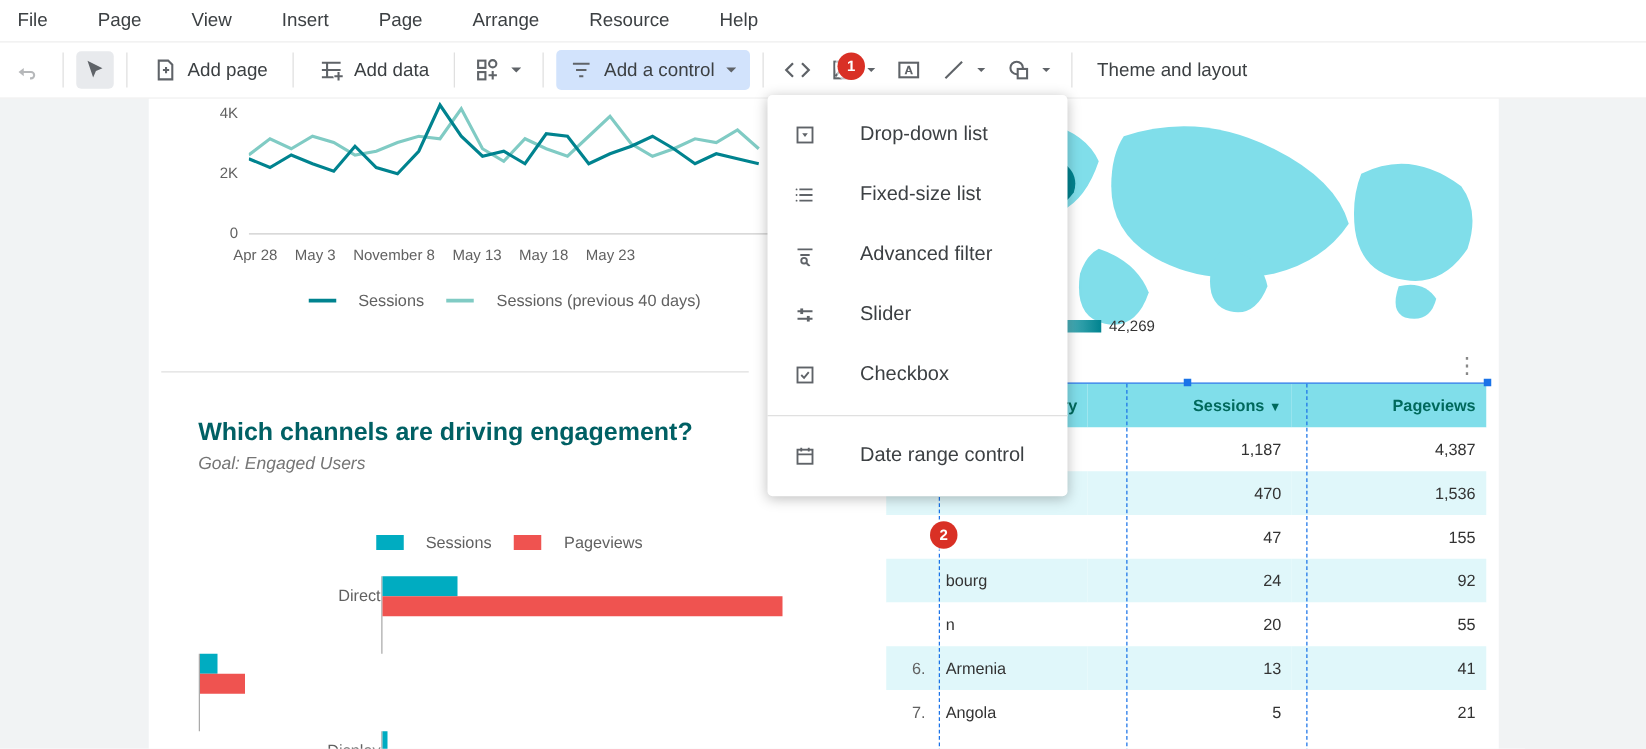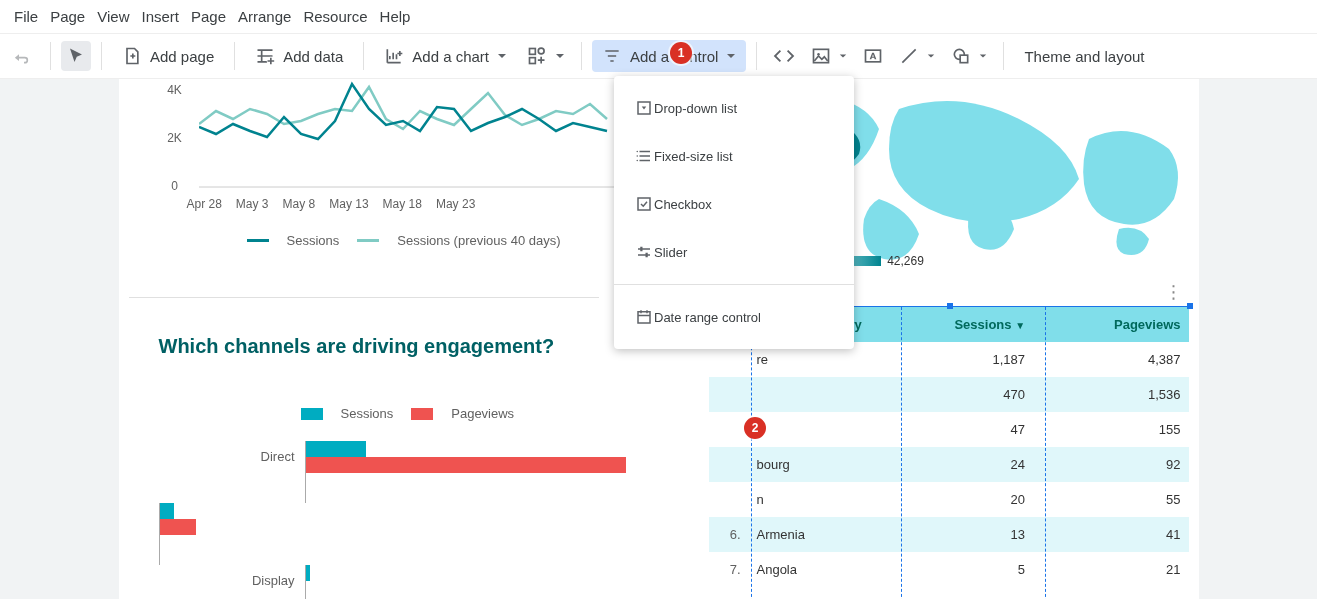--- a/index.html
+++ b/index.html
@@ -1,50 +1,50 @@
 <!DOCTYPE html>
 <html><head>
   <meta charset="utf-8">
   <style>
     * { box-sizing: border-box; margin: 0; padding: 0; }
     body { font-family: Arial, Helvetica, sans-serif; font-size: 14px; color: #3c4043; background: #fff; width: 1317px; height: 599px; overflow: hidden; position: relative; }
 
-    .menubar { display: flex; gap: 12px; padding: 8px 14px; font-size: 15px; color: #3c4043; }
+    .menubar { display: flex; gap: 40px; padding: 8px 14px; font-size: 15px; color: #3c4043; }
     .menubar span { cursor: pointer; }
 
     .toolbar { display: flex; align-items: center; padding: 6px 8px; gap: 4px; border-top: 1px solid #eee; border-bottom: 1px solid #eee; }
     .tb-btn { display: flex; align-items: center; gap: 8px; padding: 6px 10px; border-radius: 4px; color: #3c4043; cursor: pointer; font-size: 15px; }
     .tb-btn.icon-only { padding: 6px; }
     .tb-btn.highlight { background: #d2e3fc; }
     .tb-sep { width: 1px; height: 28px; background: #e0e0e0; margin: 0 6px; }
     .redo-faded { opacity: 0.45; }
 
     .canvas { background: #f1f3f4; height: 560px; display: flex; justify-content: center; }
     .page { background: #fff; width: 1080px; margin-top: 0; position: relative; }
 
     
     .linechart { position: absolute; left: 40px; top: 0; width: 480px; }
     .y-axis { position: absolute; left: 0; top: 4px; color: #616161; font-size: 12px; }
-    .y-axis div { position: absolute; text-align: center; width: 32px; }
+    .y-axis div { position: absolute; text-align: right; width: 32px; }
     .chart-svg { position: absolute; left: 40px; top: 0; }
     .x-axis { position: absolute; top: 118px; left: 28px; display: flex; gap: 14px; color: #616161; font-size: 12px; }
     .legend { position: absolute; top: 154px; left: 88px; display: flex; gap: 18px; font-size: 13px; color: #616161; align-items: center; }
     .leg-line { width: 22px; height: 3px; display: inline-block; vertical-align: middle; }
 
     .divider-line { position: absolute; left: 10px; top: 218px; width: 470px; height: 1px; background: #e0e0e0; }
 
     
     .barchart { position: absolute; left: 40px; top: 256px; width: 490px; }
     .barchart h2 { color: #006064; font-size: 20px; font-weight: bold; }
     .barchart .goal { color: #757575; font-style: italic; font-size: 14px; margin-top: 4px; }
     .bar-legend { display: flex; gap: 18px; font-size: 13px; color: #616161; margin-top: 48px; margin-left: 142px; align-items: center; }
     .leg-sq { width: 22px; height: 12px; display: inline-block; }
     .bars { margin-top: 20px; }
     .bar-row { display: flex; align-items: flex-start; height: 62px; }
-    .bar-label { width: 146px; text-align: right; padding-right: 10px; color: #616161; font-size: 13px; padding-top: 8px; }
+    .bar-label { width: 146px; text-align: right; color: #616161; font-size: 13px; padding-top: 8px; }
     .bar-stacks { position: relative; width: 320px; border-left: 1px solid #aaa; height: 100%; }
     .bar { height: 16px; }
 
     
     .map-area { position: absolute; right: 10px; top: 0; width: 440px; }
     .map-legend { position: absolute; top: 175px; left: 58px; font-size: 12px; display: flex; align-items: center; gap: 6px; color: #333; }
     .map-scale { width: 62px; height: 10px; background: linear-gradient(to right, #b2ebf2, #00838f); }
 
     
     .data-table { position: absolute; right: 10px; top: 198px; width: 480px; }
@@ -58,21 +58,21 @@
     tbody td.idx { text-align: right; color: #616161; }
     tbody tr:nth-child(even) td { background: #e0f7fa; }
     tbody tr:nth-child(odd) td { background: #fff; }
 
     .sel-dots { position: absolute; width: 6px; height: 6px; background: #1a73e8; }
     .sel-border-v { position: absolute; width: 0; border-left: 1px dashed #1a73e8; }
     .sel-border-h { position: absolute; height: 0; border-top: 1px solid #1a73e8; }
 
     
     .dropdown { position: absolute; left: 614px; top: 76px; width: 240px; background: #fff; box-shadow: 0 2px 10px rgba(0,0,0,0.25); border-radius: 4px; padding: 8px 0; z-index: 100; }
-    .dd-item { display: flex; align-items: center; gap: 0; padding: 14px 20px; font-size: 13px; color: #3c4043; cursor: pointer; }
+    .dd-item { display: flex; align-items: center; gap: 34px; padding: 14px 20px; font-size: 16px; color: #3c4043; cursor: pointer; }
     .dd-sep { height: 1px; background: #e0e0e0; margin: 8px 0; }
     .dd-icon { width: 20px; height: 20px; display: flex; align-items: center; justify-content: center; color: #5f6368; }
 
     
     .anno { position: absolute; width: 22px; height: 22px; border-radius: 50%; background: #d93025; color: #fff; font-size: 12px; display: flex; align-items: center; justify-content: center; font-weight: bold; z-index: 200; box-shadow: 0 0 0 2px rgba(255,255,255,0.6); }
 
     svg { display: block; }
   </style>
 </head>
 <body>
@@ -111,30 +111,20 @@
   <div class="tb-sep"></div>
   <div class="tb-btn">
     <svg width="20" height="20" viewBox="0 0 24 24">
         <path fill="none" stroke="#5f6368" stroke-width="2" d="M3 5h18M3 12h18M3 19h18M8 5v14"></path>
         <circle cx="19" cy="18" r="5" fill="#fff" stroke="#5f6368" stroke-width="0"></circle>
         <path stroke="#5f6368" stroke-width="2" d="M19 14v8M15 18h8"></path>
       </svg>
     <span>Add data</span>
   </div>
   <div class="tb-sep"></div>
-  <div class="tb-btn">
-    <svg width="20" height="20" viewBox="0 0 24 24">
-        <path stroke="#5f6368" stroke-width="2" d="M4 20V4M4 20h16M7 16v-4M11 16V8M15 16v-6"></path>
-        <path stroke="#5f6368" stroke-width="2" d="M19 6v6M16 9h6"></path>
-      </svg>
-    <span>Add a chart</span>
-    <svg width="10" height="10" viewBox="0 0 10 10">
-        <path fill="#5f6368" d="M1 3l4 4 4-4z"></path>
-      </svg>
-  </div>
   <div class="tb-btn icon-only">
     <svg width="20" height="20" viewBox="0 0 24 24">
         <rect x="3" y="3" width="7" height="7" fill="none" stroke="#5f6368" stroke-width="2"></rect>
         <circle cx="17" cy="6" r="3.5" fill="none" stroke="#5f6368" stroke-width="2"></circle>
         <rect x="3" y="14" width="7" height="7" fill="none" stroke="#5f6368" stroke-width="2"></rect>
         <path stroke="#5f6368" stroke-width="2" d="M17 13v8M13 17h8"></path>
       </svg>
     <svg width="10" height="10" viewBox="0 0 10 10">
         <path fill="#5f6368" d="M1 3l4 4 4-4z"></path>
       </svg>
@@ -204,37 +194,38 @@
         <div style="top:96px">0</div>
       </div>
       <svg class="chart-svg" width="430" height="115">
         <line x1="0" y1="108" x2="420" y2="108" stroke="#ccc"></line>
         <polyline fill="none" stroke="#80cbc4" stroke-width="2.5" points="0,45 17,32 34,40 51,30 68,35 85,45 102,42 119,35 136,30 153,32 170,8 187,40 204,50 221,32 238,40 255,46 272,30 289,14 306,36 323,46 340,40 357,32 374,35 391,25 408,40"></polyline>
         <polyline fill="none" stroke="#00838f" stroke-width="2.5" points="0,48 17,55 34,45 51,52 68,58 85,38 102,55 119,60 136,42 153,5 170,30 187,46 204,42 221,52 238,28 255,30 272,52 289,44 306,38 323,30 340,40 357,52 374,44 391,48 408,52"></polyline>
       </svg>
       <div class="x-axis">
         <span>Apr 28</span>
         <span>May 3</span>
-        <span>May 8</span>
+        <span>November 8</span>
         <span>May 13</span>
         <span>May 18</span>
         <span>May 23</span>
       </div>
       <div class="legend">
         <span class="leg-line" style="background:#00838f"></span>
         <span>Sessions</span>
         <span class="leg-line" style="background:#80cbc4"></span>
         <span>Sessions (previous 40 days)</span>
       </div>
     </div>
 
     <div class="divider-line"></div>
 
     <div class="barchart">
       <h2>Which channels are driving engagement?</h2>
+      <div class="goal">Goal: Engaged Users</div>
       <div class="bar-legend">
         <span class="leg-sq" style="background:#00acc1"></span>
           <span>Sessions</span>
         <span class="leg-sq" style="background:#ef5350"></span>
           <span>Pageviews</span>
       </div>
       <div class="bars">
         <div class="bar-row">
           <div class="bar-label">Direct</div>
           <div class="bar-stacks">
@@ -364,35 +355,45 @@
           <circle cx="3" cy="6" r="1" fill="#5f6368"></circle>
           <circle cx="3" cy="12" r="1" fill="#5f6368"></circle>
           <circle cx="3" cy="18" r="1" fill="#5f6368"></circle>
         </svg>
       </span>
     <span>Fixed-size list</span>
   </div>
   <div class="dd-item">
     <span class="dd-icon">
         <svg width="18" height="18" viewBox="0 0 24 24">
-          <rect x="4" y="4" width="16" height="16" fill="none" stroke="#5f6368" stroke-width="2"></rect>
-          <path fill="none" stroke="#5f6368" stroke-width="2" d="M8 12l3 3 5-6"></path>
-        </svg>
-      </span>
-    <span>Checkbox</span>
+          <path stroke="#5f6368" stroke-width="2" d="M4 6h16M7 12h10"></path>
+          <circle cx="11" cy="18" r="3" fill="none" stroke="#5f6368" stroke-width="2"></circle>
+          <line x1="13.5" y1="20.5" x2="17" y2="24" stroke="#5f6368" stroke-width="2"></line>
+        </svg>
+      </span>
+    <span>Advanced filter</span>
   </div>
   <div class="dd-item">
     <span class="dd-icon">
         <svg width="18" height="18" viewBox="0 0 24 24">
           <path stroke="#5f6368" stroke-width="2" d="M4 8h16M4 16h16"></path>
           <rect x="7" y="5" width="3" height="6" fill="#5f6368"></rect>
           <rect x="14" y="13" width="3" height="6" fill="#5f6368"></rect>
         </svg>
       </span>
     <span>Slider</span>
+  </div>
+  <div class="dd-item">
+    <span class="dd-icon">
+        <svg width="18" height="18" viewBox="0 0 24 24">
+          <rect x="4" y="4" width="16" height="16" fill="none" stroke="#5f6368" stroke-width="2"></rect>
+          <path fill="none" stroke="#5f6368" stroke-width="2" d="M8 12l3 3 5-6"></path>
+        </svg>
+      </span>
+    <span>Checkbox</span>
   </div>
   <div class="dd-sep"></div>
   <div class="dd-item">
     <span class="dd-icon">
         <svg width="18" height="18" viewBox="0 0 24 24">
           <rect x="4" y="5" width="16" height="15" fill="none" stroke="#5f6368" stroke-width="2"></rect>
           <line x1="4" y1="10" x2="20" y2="10" stroke="#5f6368" stroke-width="2"></line>
           <line x1="8" y1="3" x2="8" y2="7" stroke="#5f6368" stroke-width="2"></line>
           <line x1="16" y1="3" x2="16" y2="7" stroke="#5f6368" stroke-width="2"></line>
         </svg>

